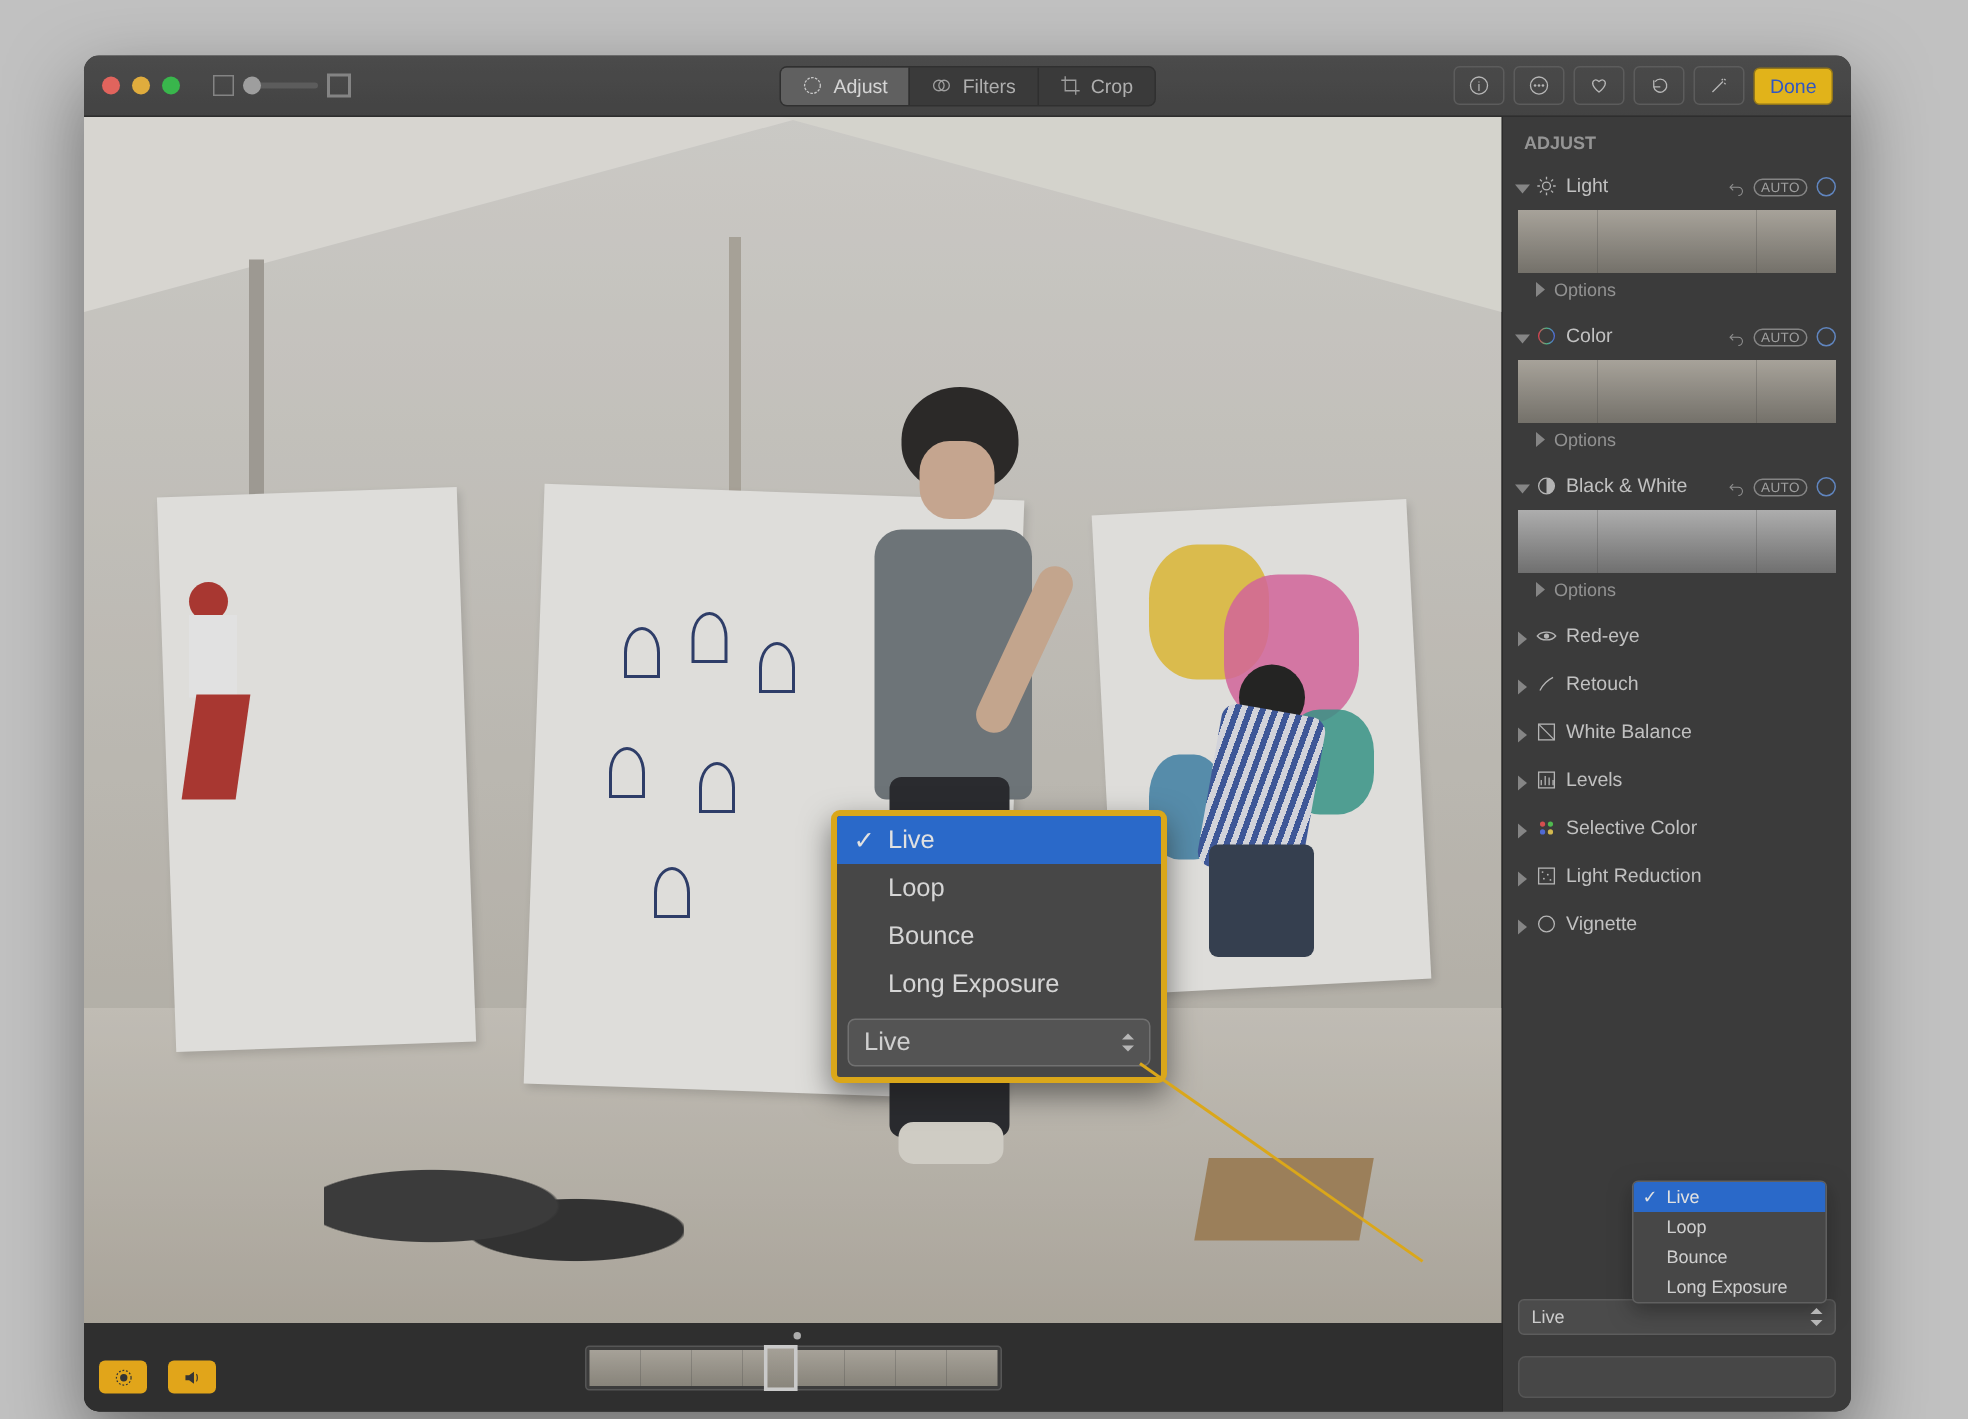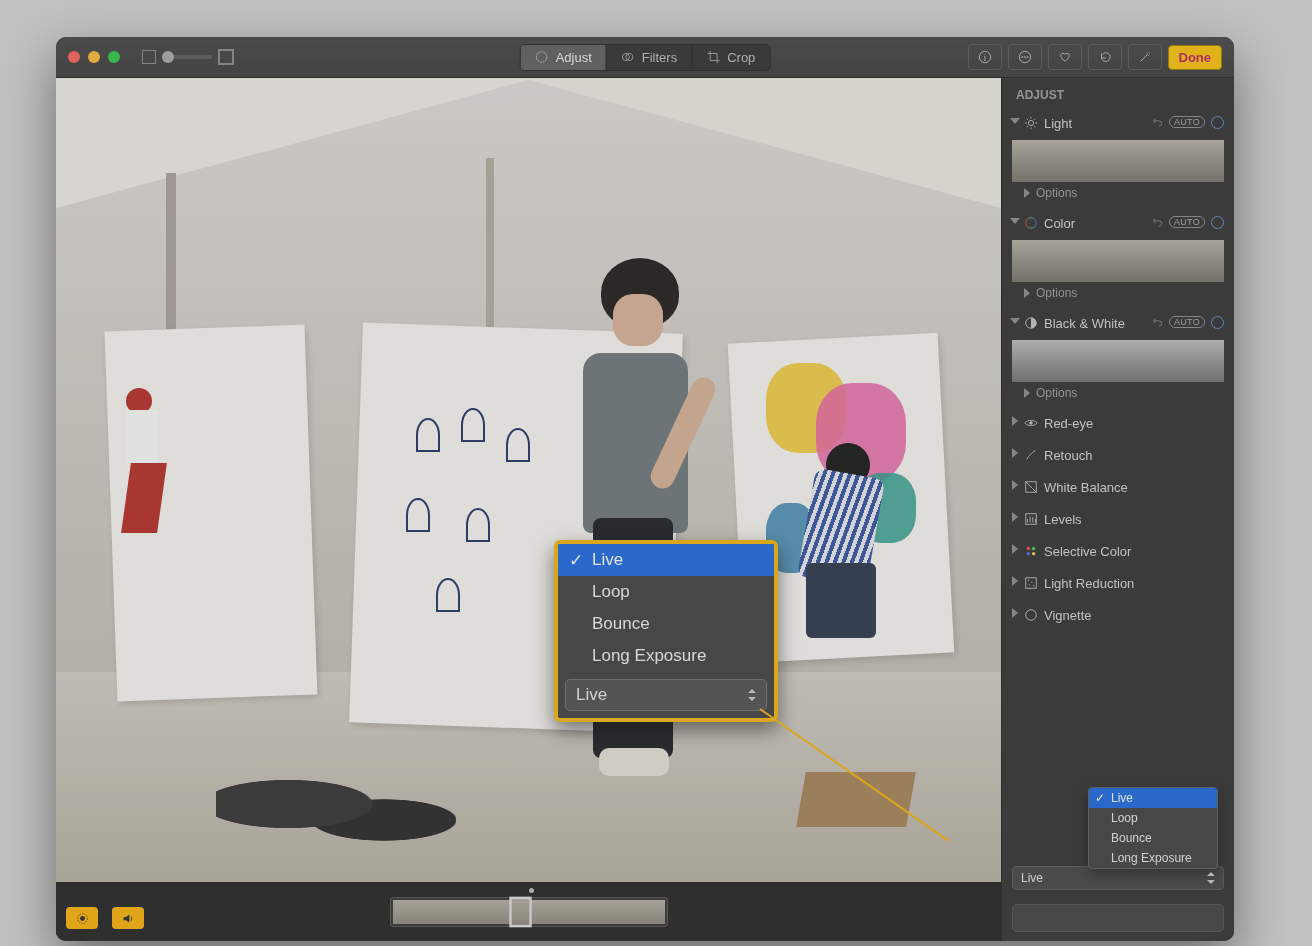--- a/index.html
+++ b/index.html
@@ -14,21 +14,21 @@
   .zoom-group .sq{width:12px;height:12px;border:1px solid #888;display:inline-block;}
   .zoom-slider{width:50px;height:4px;background:#555;border-radius:2px;position:relative;}
   .zoom-slider::before{content:'';position:absolute;left:0;top:-4px;width:12px;height:12px;background:#aaa;border-radius:50%;}
   .center-tabs{position:absolute;left:50%;transform:translateX(-50%);display:flex;background:#2a2a2a;border-radius:5px;overflow:hidden;border:1px solid #1d1d1d;}
   .tab{padding:5px 14px;color:#bfbfbf;display:flex;align-items:center;gap:7px;cursor:pointer;}
   .tab.active{background:#5a5a5a;color:#f0f0f0;}
   .tab + .tab{border-left:1px solid #1d1d1d;}
   .tb-icon{width:14px;height:14px;display:inline-block;}
   .right-tools{margin-left:auto;display:flex;align-items:center;gap:6px;}
   .tool-btn{width:32px;height:24px;border:1px solid #555;border-radius:4px;display:flex;align-items:center;justify-content:center;color:#c8c8c8;cursor:pointer;}
-  .done-btn{background:#ffc500;color:#be185d;font-weight:700;padding:4px 10px;border-radius:4px;cursor:pointer;border:1px solid #9a7600;}
+  .done-btn{background:#ffc500;color:#1d4ed8;font-weight:400;padding:4px 10px;border-radius:4px;cursor:pointer;border:1px solid #9a7600;}
   .body{display:flex;height:calc(100% - 40px);}
   .canvas-area{flex:1;background:#1b1b1b;position:relative;display:flex;flex-direction:column;}
   .photo{flex:1;margin:0;position:relative;overflow:hidden;}
   
   .scene{position:absolute;inset:0;background:linear-gradient(#e2e0db 0%,#cdc9c0 55%,#b9b3a7 100%);}
   .roof-l{position:absolute;top:0;left:0;border-top:130px solid #f2f0ea;border-right:480px solid transparent;}
   .roof-r{position:absolute;top:0;right:0;border-top:130px solid #efede5;border-left:480px solid transparent;}
   .pole-l{position:absolute;top:95px;left:110px;width:10px;height:310px;background:#a8a39a;}
   .pole-m{position:absolute;top:80px;left:430px;width:8px;height:280px;background:#b4ada0;}
   .floor{position:absolute;left:0;right:0;bottom:0;height:210px;background:linear-gradient(#d5d0c6,#b8b1a4);}
@@ -64,21 +64,21 @@
   .live-btn{position:absolute;left:10px;bottom:13px;width:32px;height:22px;background:#ffb300;border-radius:4px;display:flex;align-items:center;justify-content:center;}
   .snd-btn{position:absolute;left:56px;bottom:13px;width:32px;height:22px;background:#ffb300;border-radius:4px;display:flex;align-items:center;justify-content:center;}
   .filmstrip{display:flex;align-items:center;border:1px solid #4e4e4e;border-radius:3px;padding:2px;background:#2c2c2c;position:relative;}
   .frame{width:17px;height:24px;background:linear-gradient(#b4aea2,#8d887c);margin:0;}
   .frame.sel{outline:2px solid #e2e2e2;outline-offset:-1px;transform:scale(1.18);}
   .scrub-dot{position:absolute;left:50%;top:6px;width:5px;height:5px;background:#bbb;border-radius:50%;}
   
   .sidebar{width:232px;background:#2b2b2b;color:#c2c2c2;border-left:1px solid #161616;display:flex;flex-direction:column;overflow-y:auto;}
   .side-head{text-transform:none;font-size:12px;font-weight:600;color:#9e9e9e;padding:10px 14px 6px;}
   .panel{padding:3px 10px 4px;}
-  .panel-head{display:flex;align-items:flex-start;gap:6px;font-size:13px;color:#d6d6d6;padding:5px 0;cursor:pointer;}
+  .panel-head{display:flex;align-items:flex-end;gap:6px;font-size:13px;color:#d6d6d6;padding:5px 0;cursor:pointer;}
   .tri{display:inline-block;width:0;height:0;border-top:5px solid transparent;border-bottom:5px solid transparent;border-left:6px solid #8a8a8a;}
   .tri.open{transform:rotate(90deg);}
   .panel-head .name{flex:1;}
   .auto-pill{font-size:9px;border:1px solid #8a8a8a;border-radius:7px;padding:0 4px;color:#aaa;letter-spacing:.3px;}
   .circ{width:11px;height:11px;border:1.5px solid #5a8ad4;border-radius:50%;}
   .undo{width:11px;height:11px;}
   .thumbs{display:flex;gap:0;margin-top:4px;}
   .thumbs .th{flex:1;height:42px;background:linear-gradient(#b5afa4,#747067);}
   .thumbs.bw .th{background:linear-gradient(#bdbdbd,#6e6e6e);}
   .options-row{display:flex;align-items:center;gap:6px;font-size:12px;color:#9a9a9a;padding:4px 0 4px 12px;cursor:pointer;}

